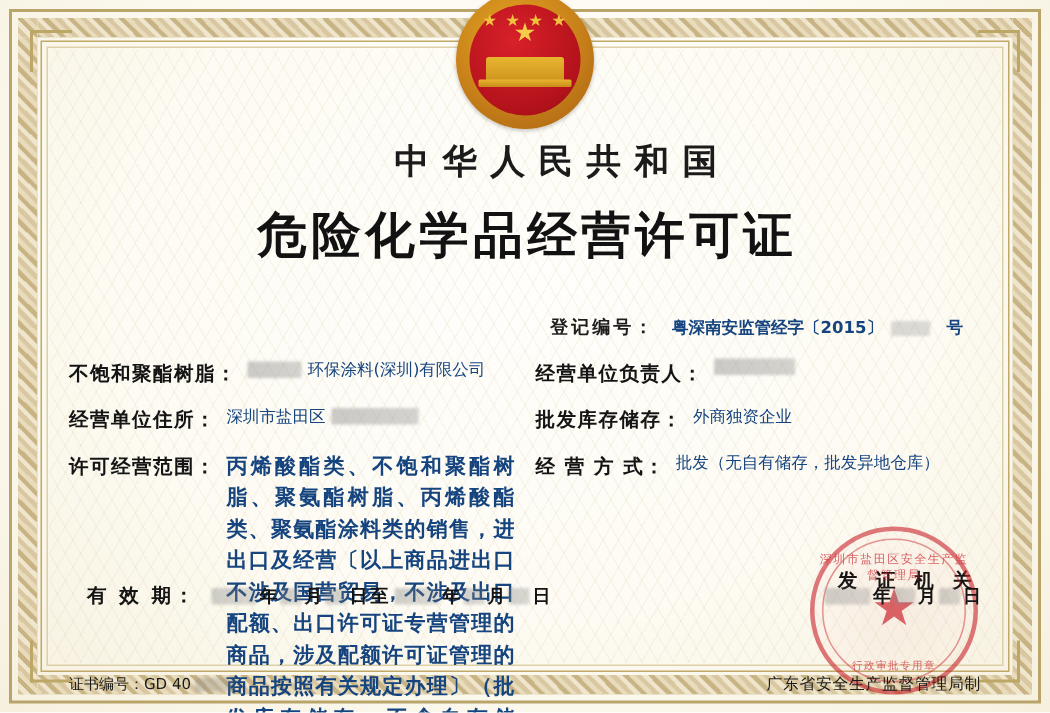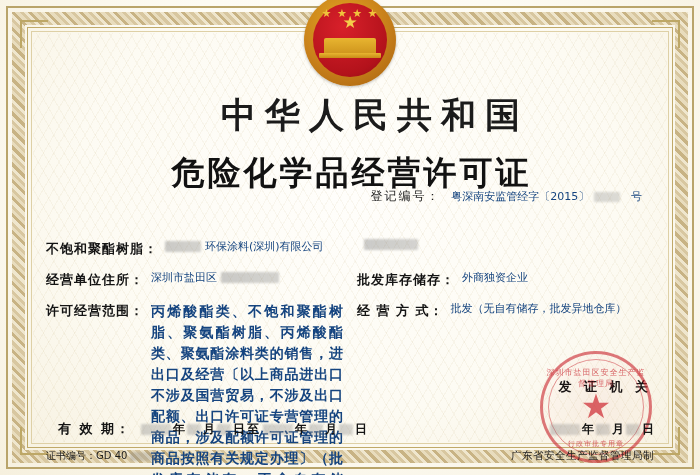--- a/index.html
+++ b/index.html
@@ -135,45 +135,46 @@
   
   .titles {
     position: absolute;
     left: 0; right: 0;
     top: 92px;
     text-align: center;
   }
   .title-country {
     font-family: "DejaVu Serif", serif;
     font-weight: bold;
-    font-size: 35px;
+    font-size: 23px;
     letter-spacing: 9px;
     color: #1b1b1b;
     text-indent: 9px;
     margin-left: 41px;
   }
   .title-main {
     margin-top: 12px;
     font-family: "DejaVu Serif", serif;
     font-weight: bold;
     font-size: 33px;
     letter-spacing: 3px;
     color: #121212;
     text-indent: 3px;
   }
 
   
   .regno {
     position: absolute;
     right: 58px;
-    top: 188px;
+    top: 210px;
     font-size: 12px;
     color: #1d1d1d;
     letter-spacing: 1px;
     white-space: nowrap;
+    font-weight: bold;
   }
   .regno .label { letter-spacing: 2px; }
   .regno .value {
     margin-left: 6px;
     color: #15447f;
     font-size: 11px;
     letter-spacing: 0px;
   }
   .blurred {
     display: inline-block;
@@ -285,21 +286,21 @@
     letter-spacing: 1px;
   }
   .stamp .arc-top { top: 13px; }
   .stamp .arc-bottom { bottom: 11px; font-size: 7px; }
 
   
   .validity {
     position: absolute;
     left: 58px;
     right: 46px;
-    top: 420px;
+    top: 388px;
     display: flex;
     align-items: center;
     font-size: 13px;
     font-weight: bold;
     color: #141414;
   }
   .validity .vlabel {
     letter-spacing: 2px;
     margin-right: 8px;
     white-space: nowrap;
@@ -393,20 +394,21 @@
 
     <div class="field">
       <div class="flabel">不饱和聚酯树脂：</div>
       <div class="fvalue masked-name">
         <span class="mask-bar" style="width:36px;"></span>
         <span>环保涂料(深圳)有限公司</span>
       </div>
     </div>
 
     <div class="field">
+      <div class="flabel">经营单位负责人：</div>
       <div class="fvalue masked-name">
         <span class="mask-bar" style="width:54px;"></span>
         <span></span>
       </div>
     </div>
 
     <div class="field">
       <div class="flabel">经营单位住所：</div>
       <div class="fvalue masked-name">
         <span>深圳市盐田区</span>

